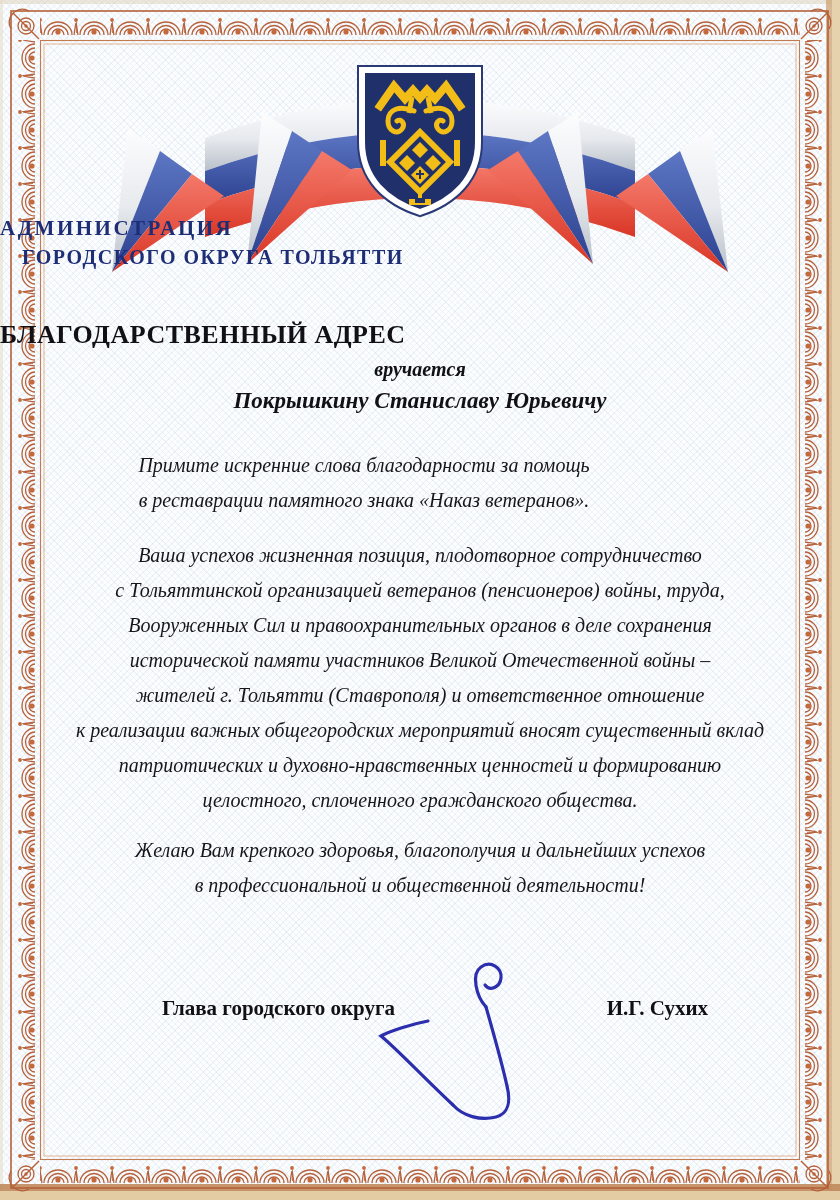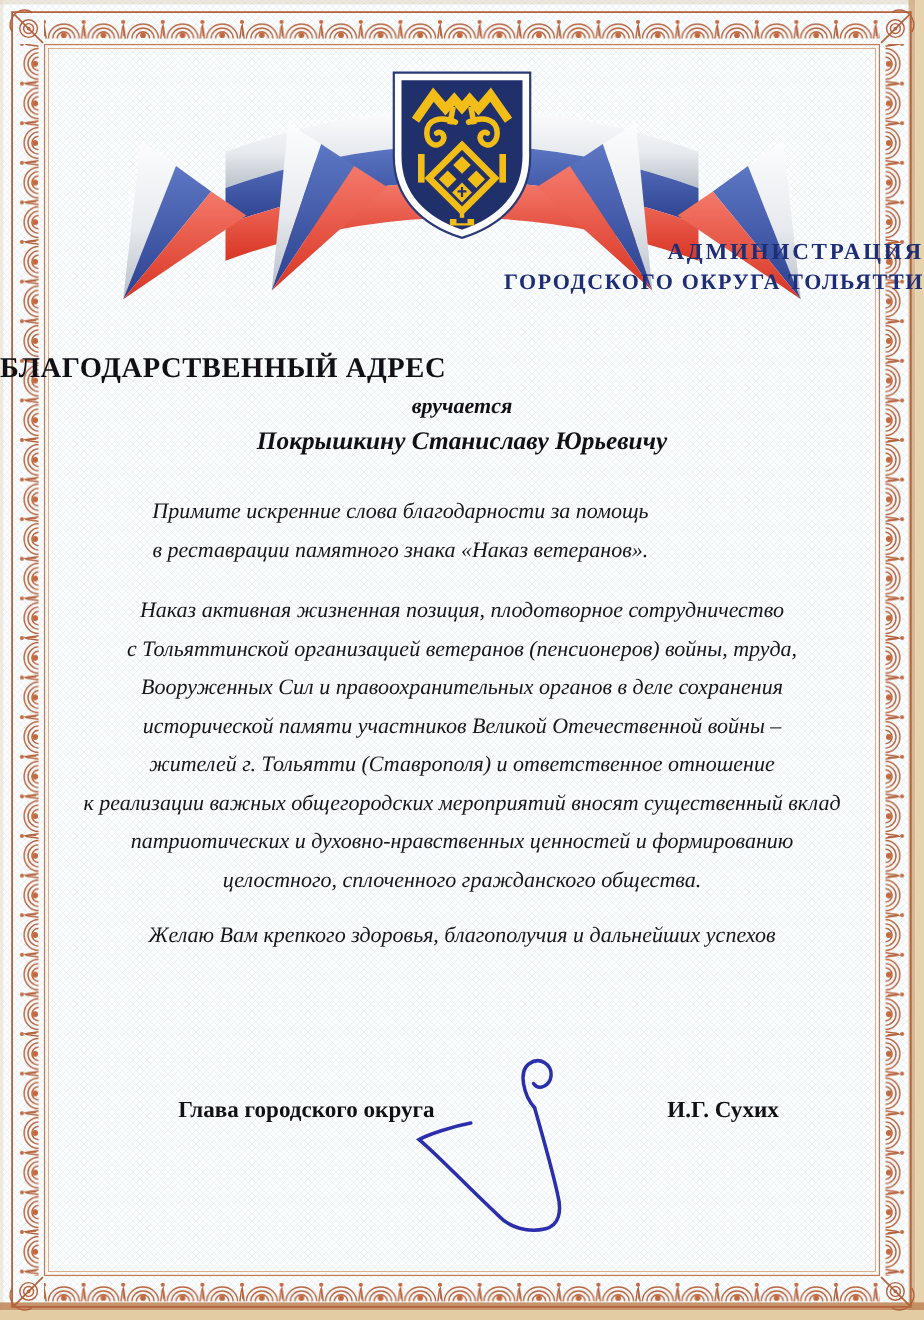--- a/index.html
+++ b/index.html
@@ -7,21 +7,21 @@
     position:relative;width:840px;height:1200px;overflow:hidden;
     font-family:"Liberation Serif",serif;
     background-color:#fcfdfe;
     background-image:
       repeating-linear-gradient(45deg, rgba(115,155,200,0.10) 0 1px, transparent 1px 4.5px),
       repeating-linear-gradient(-45deg, rgba(115,155,200,0.10) 0 1px, transparent 1px 4.5px);
   }
   svg{display:block;}
   .frame{position:absolute;left:0;top:0;}
   .hero{position:absolute;left:0;top:0;}
-  .org{position:absolute;left:0;right:0;top:216px;text-align:right;
+  .org{position:absolute;left:0;right:0;top:216px;text-align:left;
        color:#1d2d76;font-weight:bold;}
   .org .l1{font-size:21px;letter-spacing:2.5px;}
   .org .l2{font-size:20px;letter-spacing:1.5px;margin-top:5px;margin-left:22px;}
   .title{position:absolute;left:0;right:0;top:320px;
          font-size:26px;font-weight:bold;letter-spacing:0.5px;color:#101016;}
   .presented{position:absolute;left:0;right:0;top:358px;text-align:center;
          font-size:20px;font-weight:bold;color:#101016;font-style:italic;}
   .recipient{position:absolute;left:0;right:0;top:388px;text-align:center;
          font-size:23px;font-weight:bold;font-style:italic;color:#101016;}
   .body-text{position:absolute;left:50px;right:50px;top:448px;text-align:center;
@@ -176,31 +176,32 @@
   <div class="title">БЛАГОДАРСТВЕННЫЙ АДРЕС</div>
   <div class="presented">вручается</div>
   <div class="recipient">Покрышкину Станиславу Юрьевичу</div>
 
   <div class="body-text">
     <div class="para p1">
       <div class="line">Примите искренние слова благодарности за помощь</div>
       <div class="line">в реставрации памятного знака «Наказ ветеранов».</div>
     </div>
     <div class="para p2">
-      <div class="line">Наказ активная жизненная позиция, плодотворное сотрудничество</div>
+      <div class="line">Ваша успехов жизненная позиция, плодотворное сотрудничество</div>
       <div class="line">с Тольяттинской организацией ветеранов (пенсионеров) войны, труда,</div>
       <div class="line">Вооруженных Сил и правоохранительных органов в деле сохранения</div>
       <div class="line">исторической памяти участников Великой Отечественной войны –</div>
       <div class="line">жителей г. Тольятти (Ставрополя) и ответственное отношение</div>
       <div class="line">к реализации важных общегородских мероприятий вносят существенный вклад</div>
       <div class="line">патриотических и духовно-нравственных ценностей и формированию</div>
       <div class="line">целостного, сплоченного гражданского общества.</div>
     </div>
     <div class="para p3">
       <div class="line">Желаю Вам крепкого здоровья, благополучия и дальнейших успехов</div>
+      <div class="line">в профессиональной и общественной деятельности!</div>
     </div>
   </div>
 
   <div class="sig-row">
     <div>Глава городского округа</div>
     <div>И.Г. Сухих</div>
   </div>
 
   <svg class="autograph" width="240" height="185" viewBox="0 0 240 185" aria-hidden="true">
     <g fill="none" stroke="#2b2fae" stroke-width="3.2" stroke-linecap="round">

